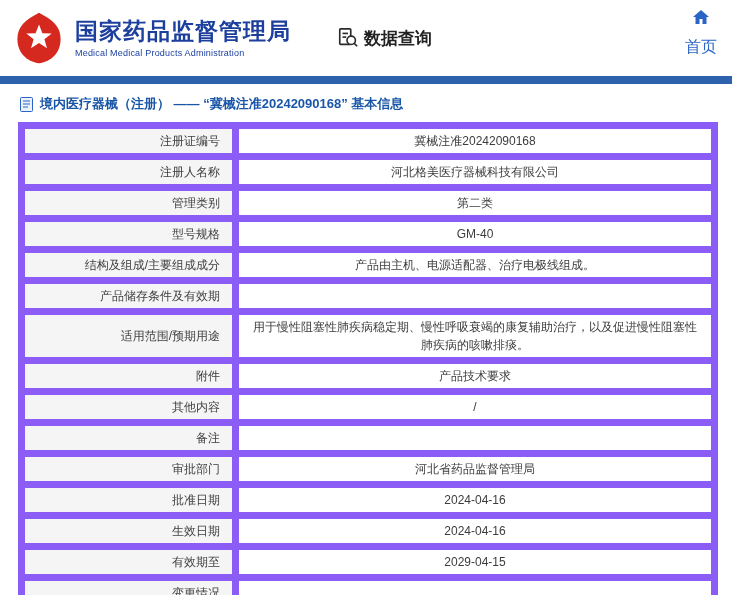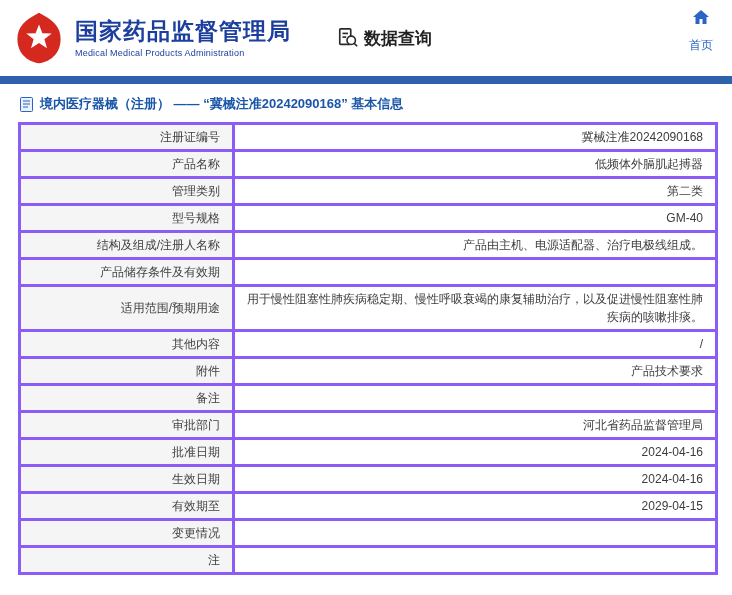--- a/index.html
+++ b/index.html
@@ -29,55 +29,55 @@
   .org-en { font-size: 9px; color: #1c3f9e; margin-top: 3px; letter-spacing: 0.2px; }
   .section { display: flex; align-items: center; margin-left: 46px; cursor: pointer; }
   .section-icon { width: 22px; height: 22px; margin-right: 5px; }
   .section-title { font-size: 17px; font-weight: bold; color: #222222; }
   .header-right {
     margin-left: auto; align-self: stretch;
     display: flex; flex-direction: column; align-items: center;
     padding: 10px 6px 0 0; width: 40px;
   }
   .home-icon { width: 16px; height: 14px; cursor: pointer; }
-  .home-label { margin-top: 13px; font-size: 12px; color: #2a64c5; cursor: pointer; }
+  .home-label { margin-top: 13px; font-size: 16px; color: #2a64c5; cursor: pointer; }
 
   
   .blue-strip { height: 8px; background: linear-gradient(90deg, #2e62ad, #2e62ad); }
 
   
   .page-title {
     display: flex; align-items: center;
     padding: 11px 16px 9px 20px;
     color: #1a56a8; font-size: 13px; font-weight: bold;
   }
   .doc-icon { width: 13px; height: 15px; margin-right: 7px; flex: 0 0 auto; }
 
   
   table.info {
     border-collapse: collapse;
     margin: 0 14px 0 18px;
     width: 700px;
     table-layout: fixed;
   }
   .info td {
-    border: 3px solid #8b5cf6;
+    border: 7px solid #8b5cf6;
     font-size: 12px;
     color: #3c3c3c;
     padding: 3px 12px;
     line-height: 18px;
     height: 18px;
   }
   td.label-cell {
     width: 214px;
     background: #f5f5f5;
     text-align: right;
     color: #404040;
   }
-  td.value-cell { text-align: right; background: #ffffff; }
+  td.value-cell { text-align: center; background: #ffffff; }
 </style>
 </head>
 <body>
 
 <div class="header">
   <svg class="logo" viewBox="0 0 60 60" aria-hidden="true">
     <path d="M30 2 C15 10 6 17 6 31 C6 46 16 56 30 58 C44 56 54 46 54 31 C54 17 45 10 30 2 Z" fill="#d5281e"></path>
     <path d="M30 15 L33.8 24.6 L44.1 25 L36 31.4 L38.9 41.3 L30 35.5 L21.1 41.3 L24 31.4 L15.9 25 L26.2 24.6 Z" fill="#ffffff"></path>
   </svg>
   <div class="org">
@@ -114,50 +114,50 @@
   <span>境内医疗器械（注册） ——  “冀械注准20242090168” 基本信息</span>
 </div>
 
 <table class="info">
   <tbody id="info-tbody">
       <tr>
         <td class="label-cell">注册证编号</td>
         <td class="value-cell">冀械注准20242090168</td>
       </tr>
       <tr>
-        <td class="label-cell">产品名称</td>
-        <td class="value-cell">低频体外膈肌起搏器</td>
+        <td class="label-cell">注册人名称</td>
+        <td class="value-cell">河北格美医疗器械科技有限公司</td>
       </tr>
       <tr>
         <td class="label-cell">管理类别</td>
         <td class="value-cell">第二类</td>
       </tr>
       <tr>
         <td class="label-cell">型号规格</td>
         <td class="value-cell">GM-40</td>
       </tr>
       <tr>
-        <td class="label-cell">结构及组成/注册人名称</td>
+        <td class="label-cell">结构及组成/主要组成成分</td>
         <td class="value-cell">产品由主机、电源适配器、治疗电极线组成。</td>
       </tr>
       <tr>
         <td class="label-cell">产品储存条件及有效期</td>
         <td class="value-cell"></td>
       </tr>
       <tr>
         <td class="label-cell">适用范围/预期用途</td>
         <td class="value-cell">用于慢性阻塞性肺疾病稳定期、慢性呼吸衰竭的康复辅助治疗，以及促进慢性阻塞性肺疾病的咳嗽排痰。</td>
       </tr>
       <tr>
+        <td class="label-cell">附件</td>
+        <td class="value-cell">产品技术要求</td>
+      </tr>
+      <tr>
         <td class="label-cell">其他内容</td>
         <td class="value-cell">/</td>
-      </tr>
-      <tr>
-        <td class="label-cell">附件</td>
-        <td class="value-cell">产品技术要求</td>
       </tr>
       <tr>
         <td class="label-cell">备注</td>
         <td class="value-cell"></td>
       </tr>
       <tr>
         <td class="label-cell">审批部门</td>
         <td class="value-cell">河北省药品监督管理局</td>
       </tr>
       <tr>

